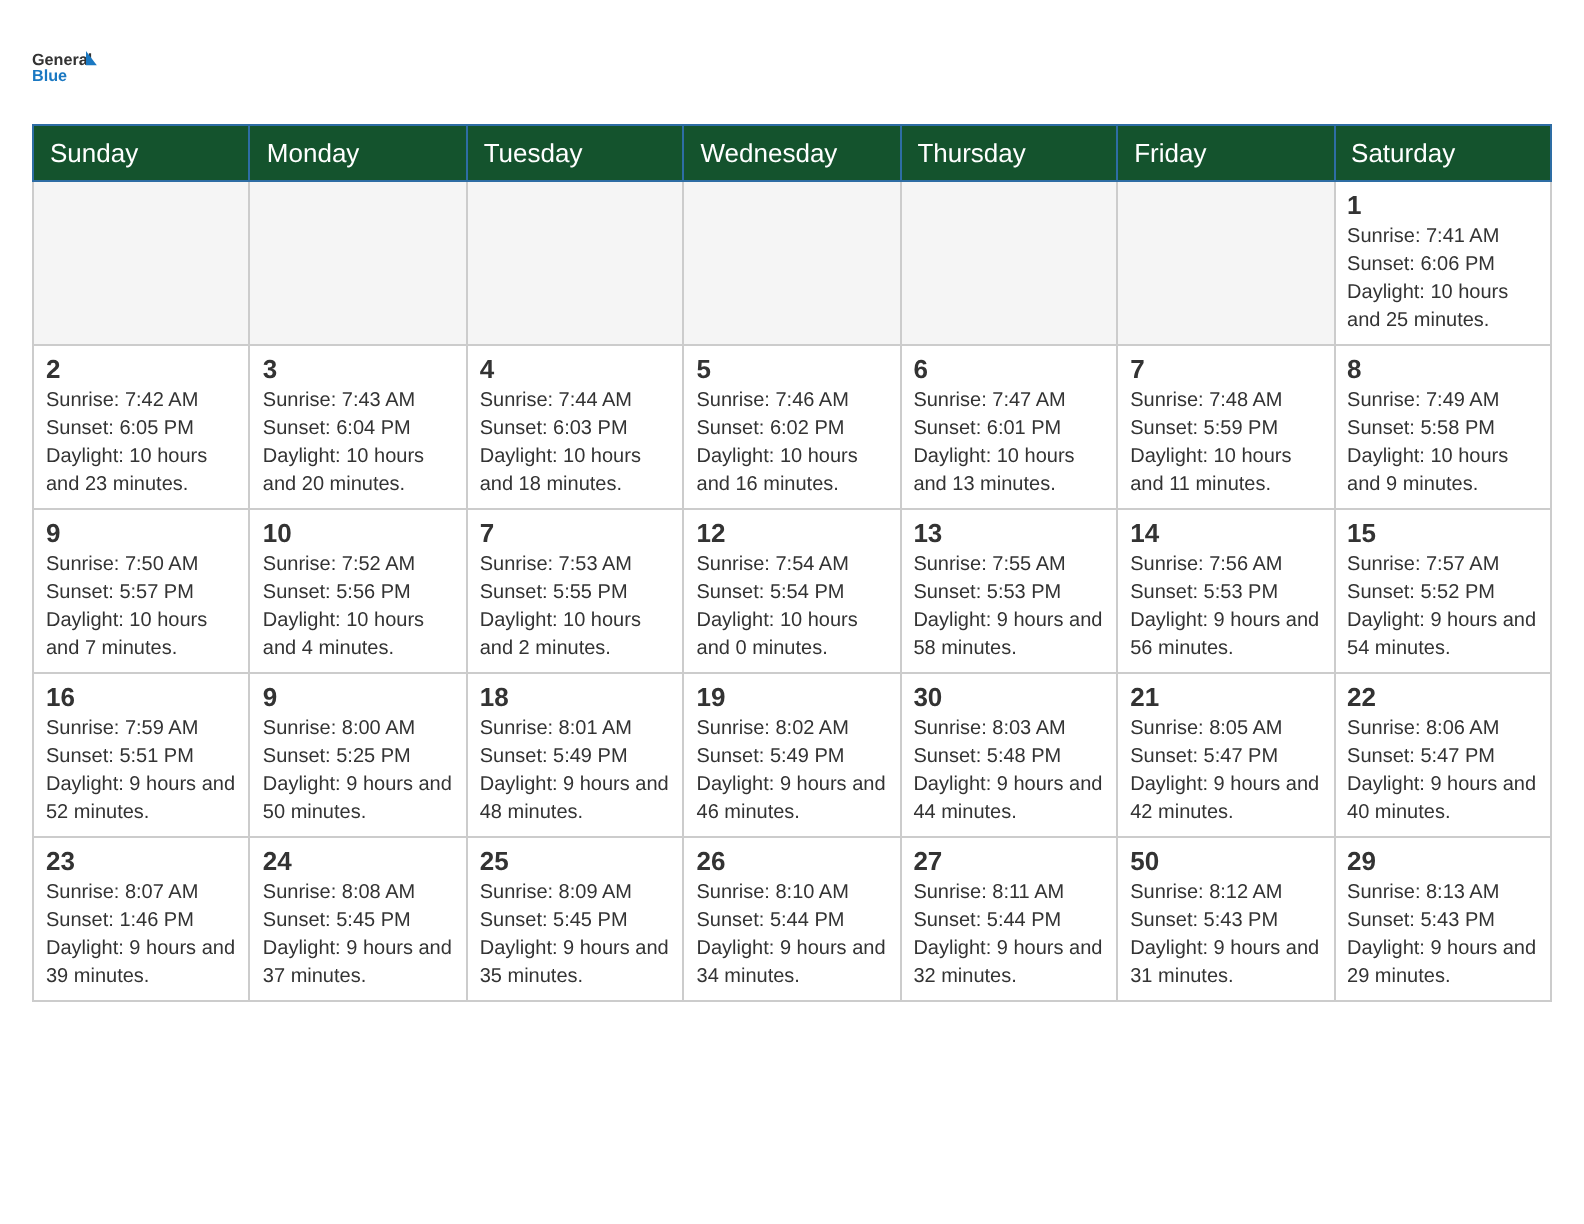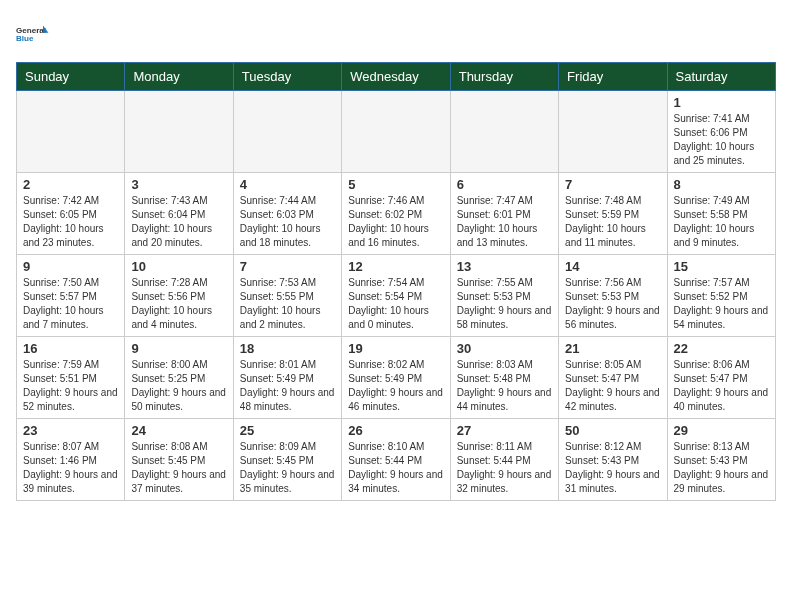--- a/index.html
+++ b/index.html
@@ -169,21 +169,21 @@
       </tr>
       <tr>
         <td>
           <span class="day-num">9</span>
           <div class="day-info">Sunrise: 7:50 AM
 Sunset: 5:57 PM
 Daylight: 10 hours and 7 minutes.</div>
         </td>
         <td>
           <span class="day-num">10</span>
-          <div class="day-info">Sunrise: 7:28 AM
+          <div class="day-info">Sunrise: 7:52 AM
 Sunset: 5:56 PM
 Daylight: 10 hours and 4 minutes.</div>
         </td>
         <td>
           <span class="day-num">7</span>
           <div class="day-info">Sunrise: 7:53 AM
 Sunset: 5:55 PM
 Daylight: 10 hours and 2 minutes.</div>
         </td>
         <td>

